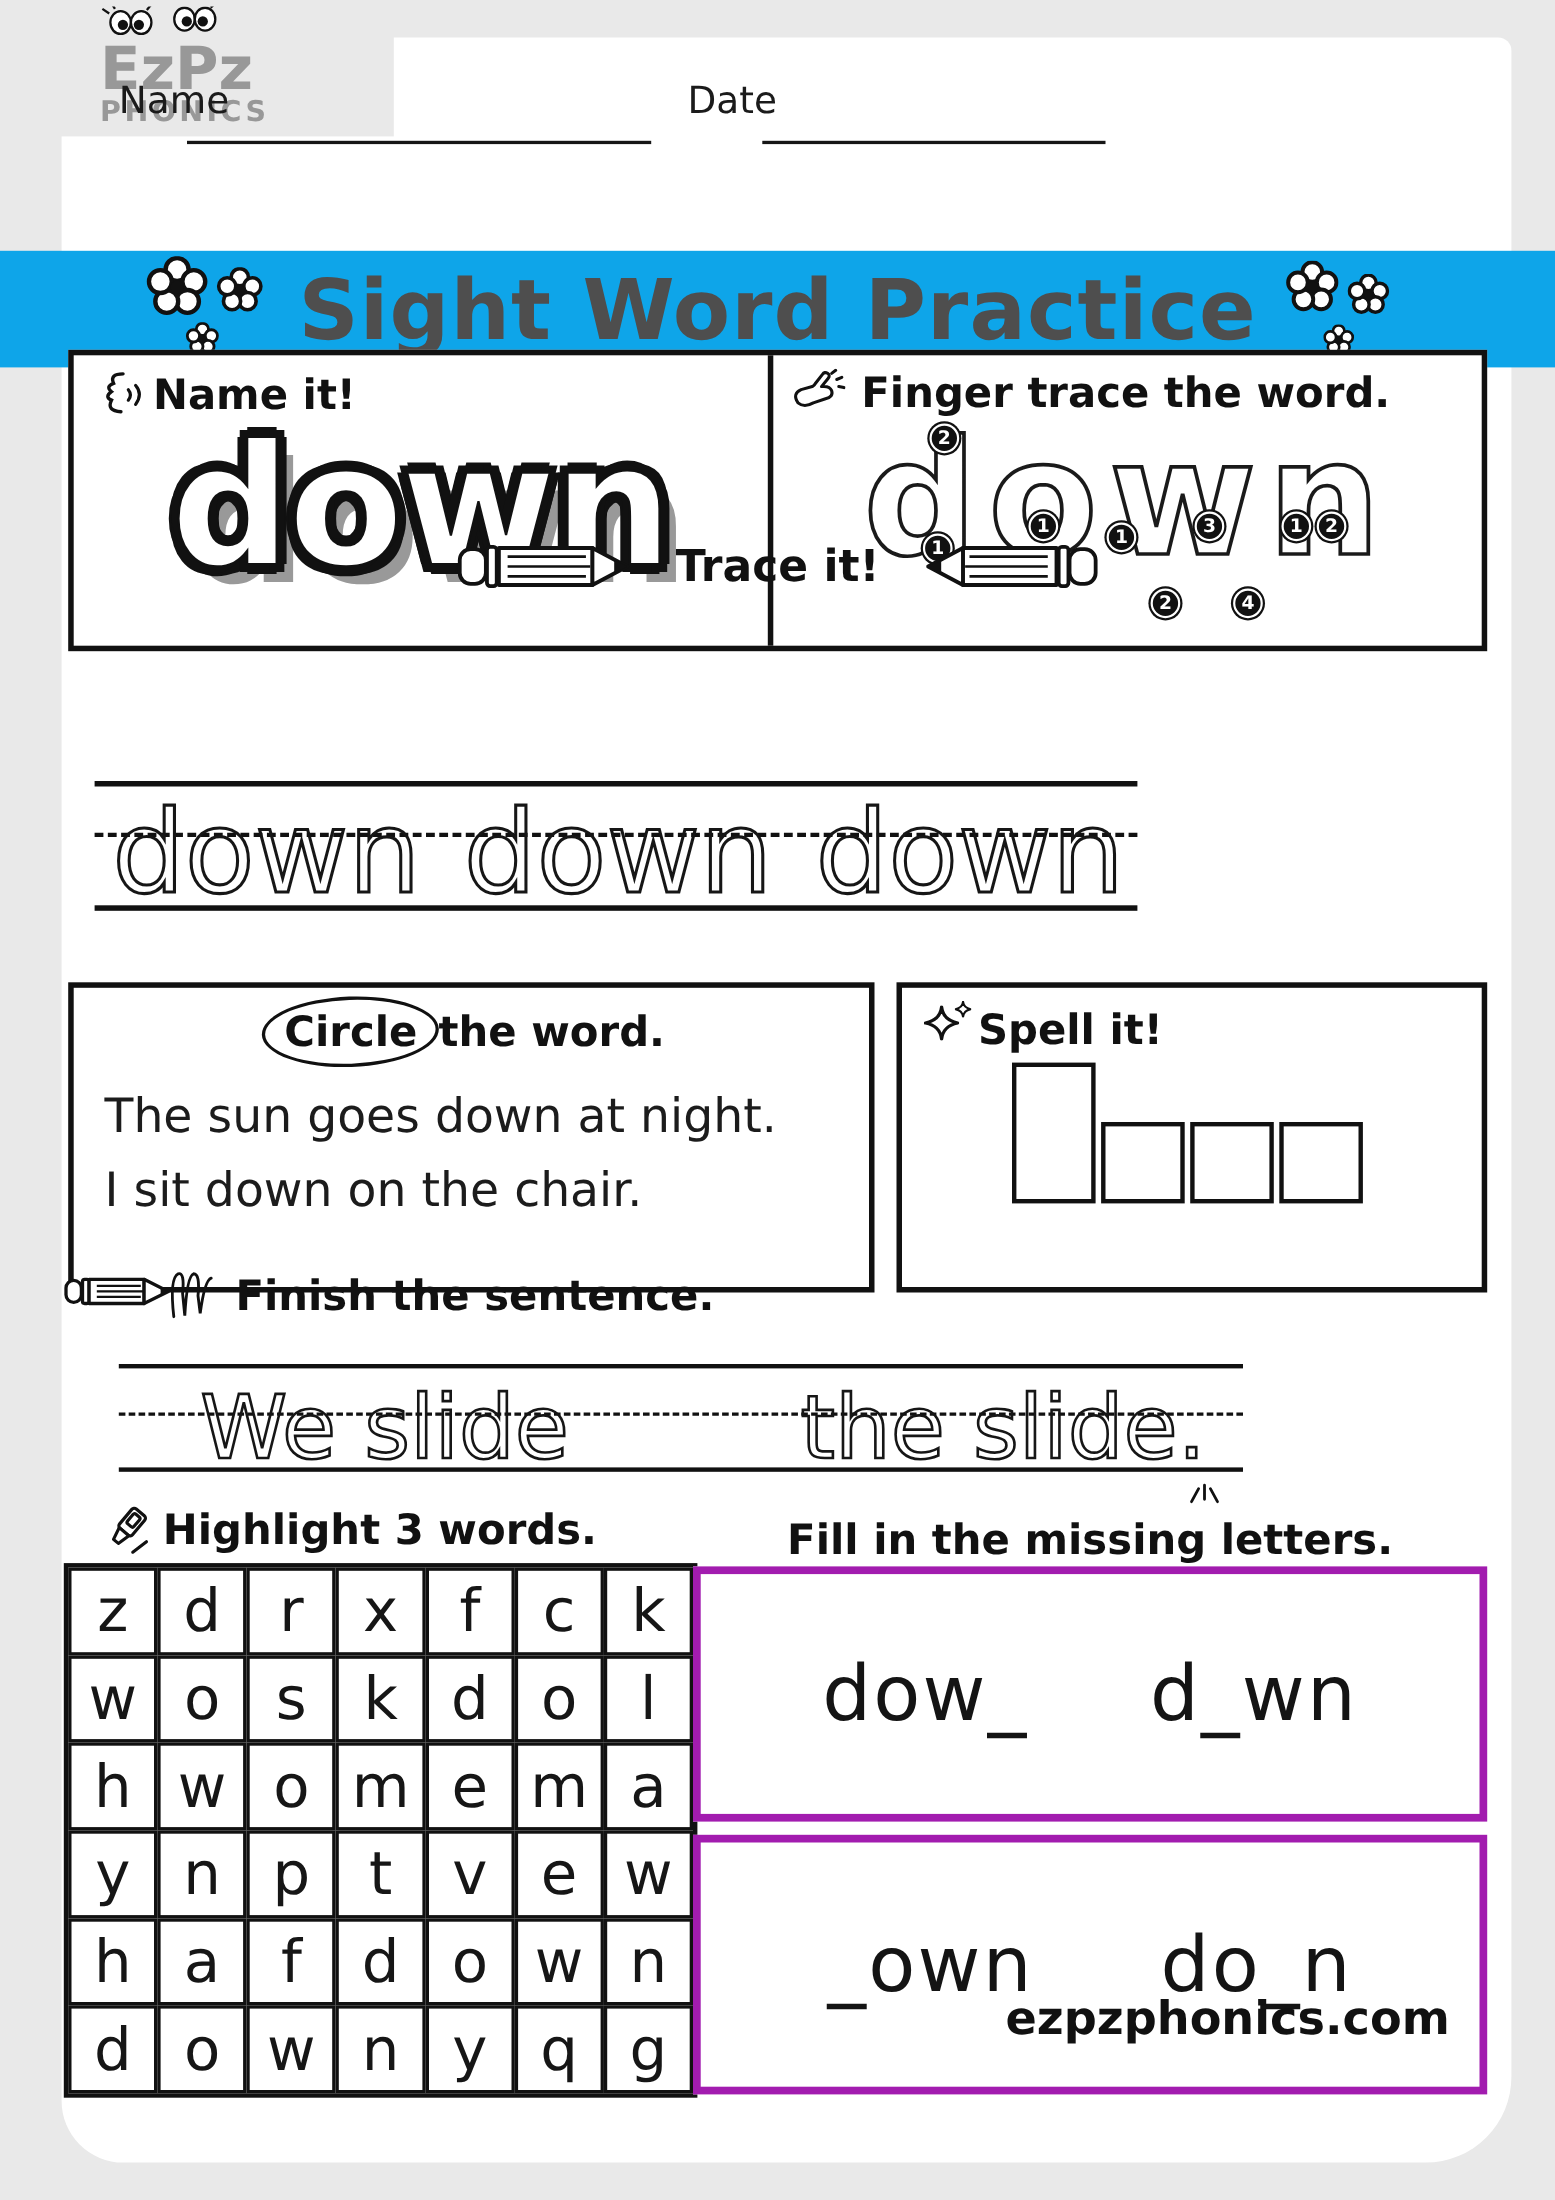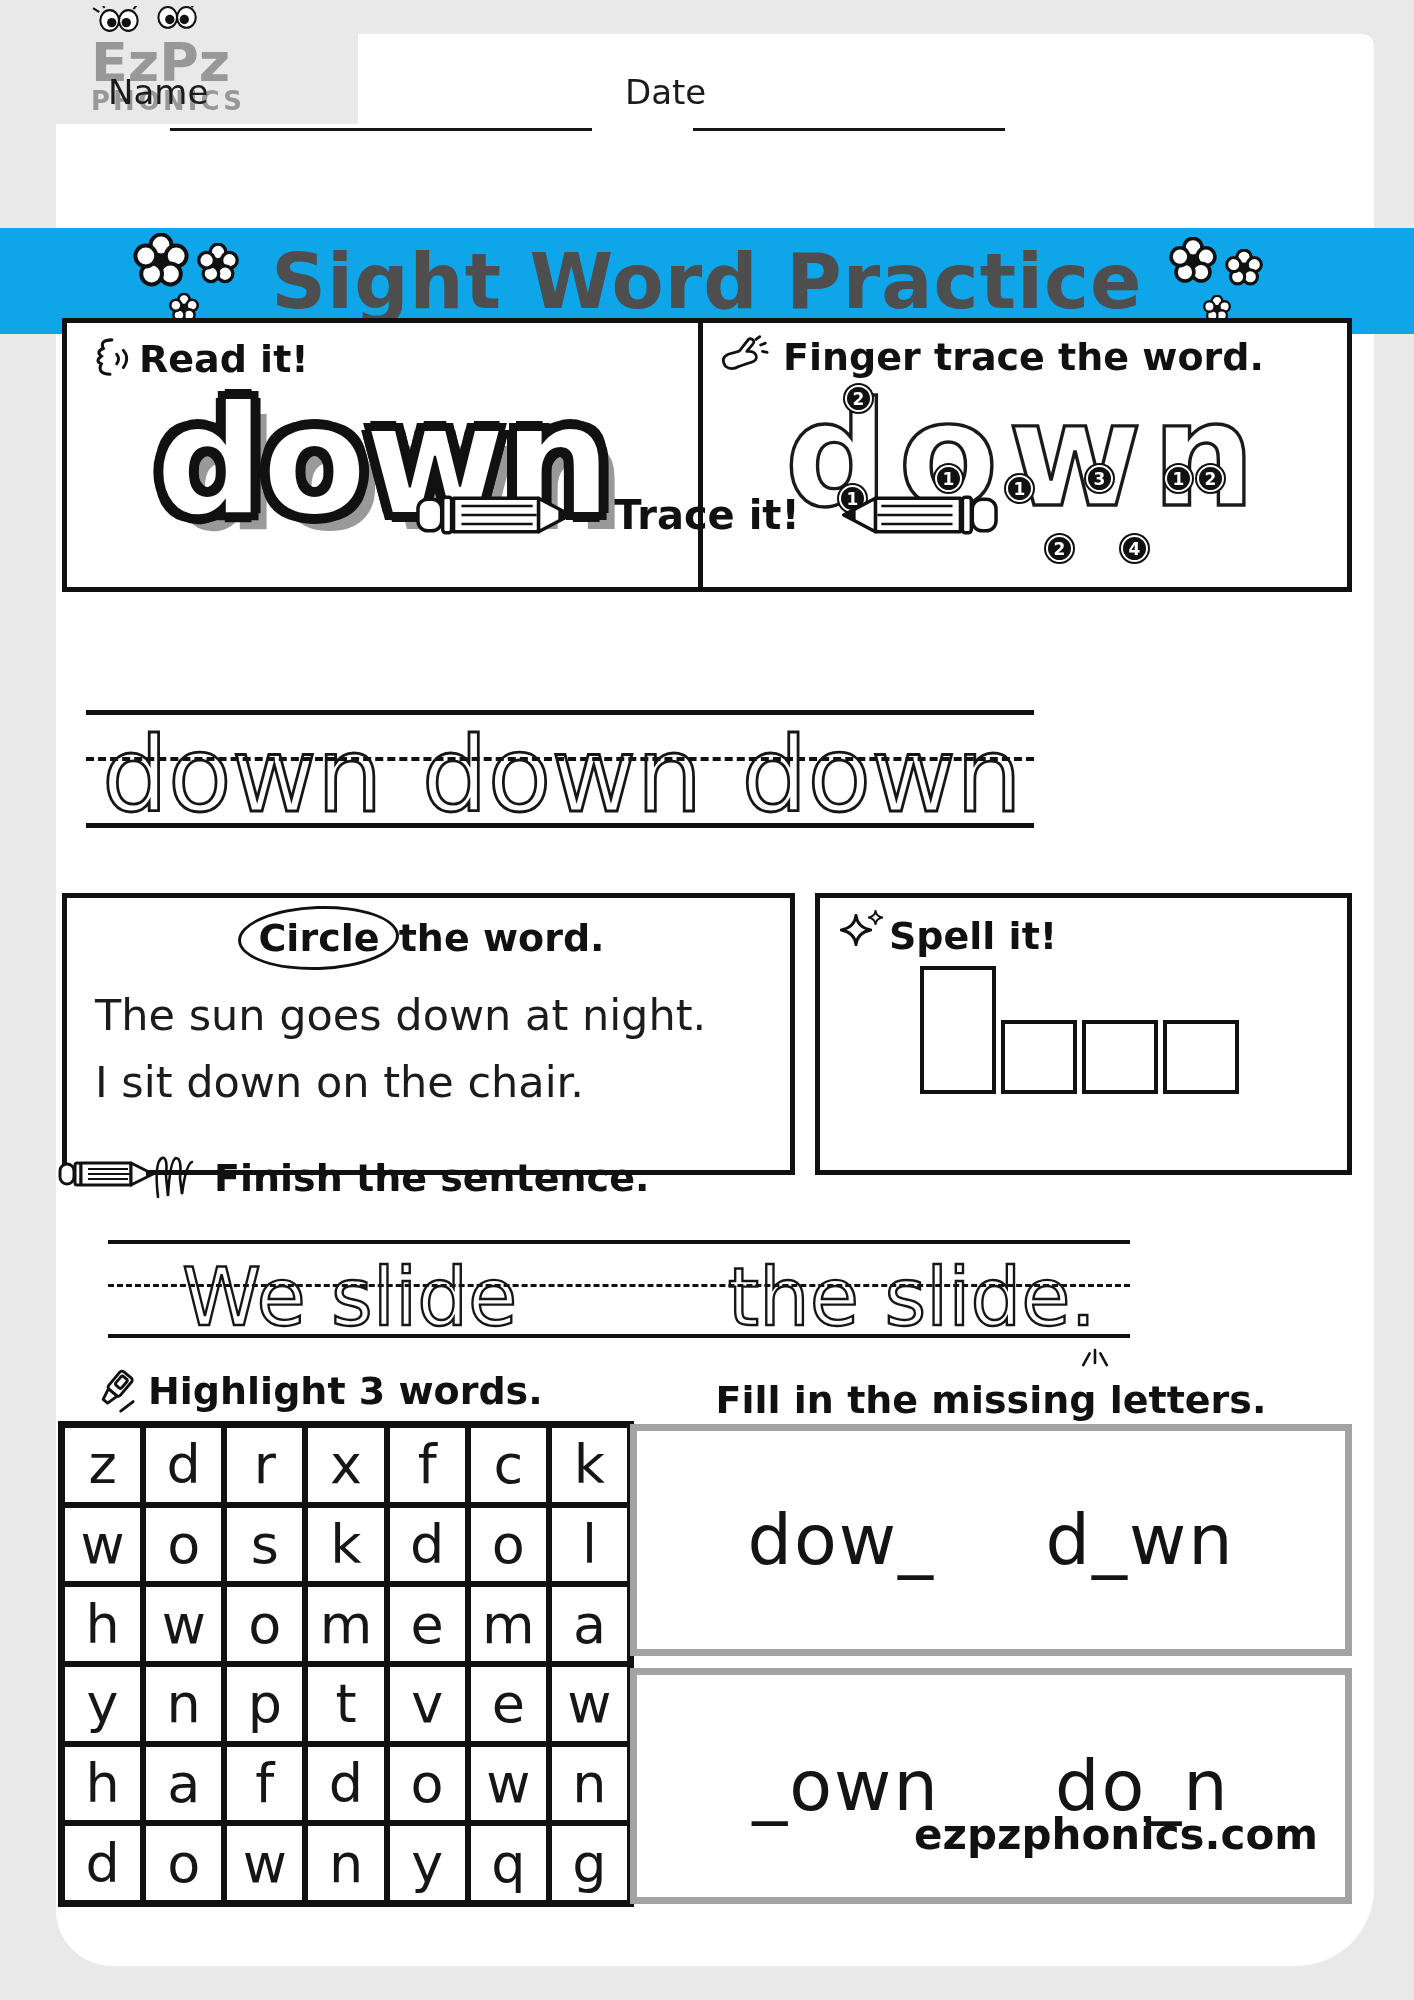--- a/index.html
+++ b/index.html
@@ -70,21 +70,21 @@
   
   .finishhead{position:absolute;left:58px;top:1152px;display:flex;align-items:center;gap:6px;}
   
   .hlhead{position:absolute;left:92px;top:1368px;display:flex;align-items:center;gap:12px;}
   .grid{position:absolute;left:58px;top:1421px;width:576px;height:486px;border:4px solid #111;
         display:grid;grid-template-columns:repeat(7,1fr);grid-auto-rows:1fr;background:#fff;box-sizing:border-box;}
   .gcell{border:3px solid #111;display:flex;align-items:center;justify-content:center;
          font-size:54px;color:#161616;box-sizing:border-box;}
   .fillhead{position:absolute;left:630px;top:1378px;width:722px;text-align:center;}
   .fillrays{position:absolute;left:1080px;top:1348px;}
-  .fillbox{position:absolute;left:630px;width:722px;border:7px solid #a3a3a3;box-sizing:border-box;
+  .fillbox{position:absolute;left:630px;width:722px;border:7px solid #a21caf;box-sizing:border-box;
            display:flex;align-items:center;justify-content:space-evenly;background:#fff;}
   .fillbox1{top:1424px;height:232px;}
   .fillbox2{top:1668px;height:236px;}
   .fillword{font-size:70px;color:#141414;letter-spacing:2px;}
   .footer{position:absolute;right:96px;top:1810px;font-size:42px;font-weight:700;color:#111;}
 </style>
 </head>
 <body>
 
 <div class="page">
@@ -186,21 +186,21 @@
   </div>
 
   <div class="row1">
     <div class="cell-read">
       <div class="cell-head">
         <svg viewBox="0 0 46 50" width="44" height="48">
           <path d="M26 5 Q13 5 17 14 Q9 17 15 22 Q8 27 15 30 Q10 40 24 41" fill="none" stroke="#111" stroke-width="3.2" stroke-linecap="round"></path>
           <path d="M31 20 q4 5 0 10" fill="none" stroke="#111" stroke-width="3" stroke-linecap="round"></path>
           <path d="M38 16 q7 8 0 18" fill="none" stroke="#111" stroke-width="3" stroke-linecap="round"></path>
         </svg>
-        <span class="h-label">Read it!</span>
+        <span class="h-label">Name it!</span>
       </div>
       <div class="bigword">down</div>
     </div>
     <div class="cell-trace">
       <div class="cell-head" style="left:16px;gap:14px;">
         <svg viewBox="0 0 54 46" width="50" height="44">
           <path d="M7 33 Q1 24 10 20 L21 17 Q23 16 24 14 L31 5 Q33 2 36 4 Q39 6 36.5 9 L30 17 Q38 16 40 21 Q42 27 34 29 L22 33 Q13 38 7 33 Z" fill="#fff" stroke="#111" stroke-width="3" stroke-linejoin="round"></path>
           <path d="M40 4 l4 -3 M45 10 l5 -2 M47 17 l5 1" stroke="#111" stroke-width="3" stroke-linecap="round" fill="none"></path>
         </svg>
         <span class="h-label">Finger trace the word.</span>

